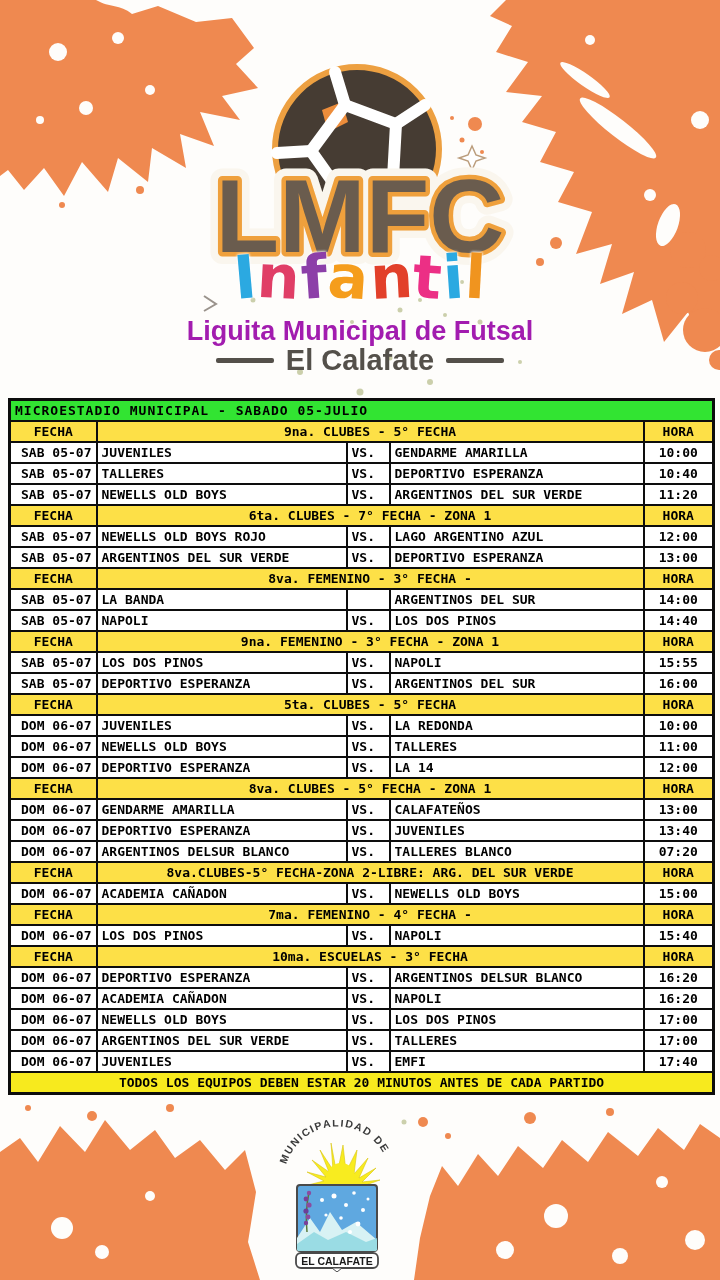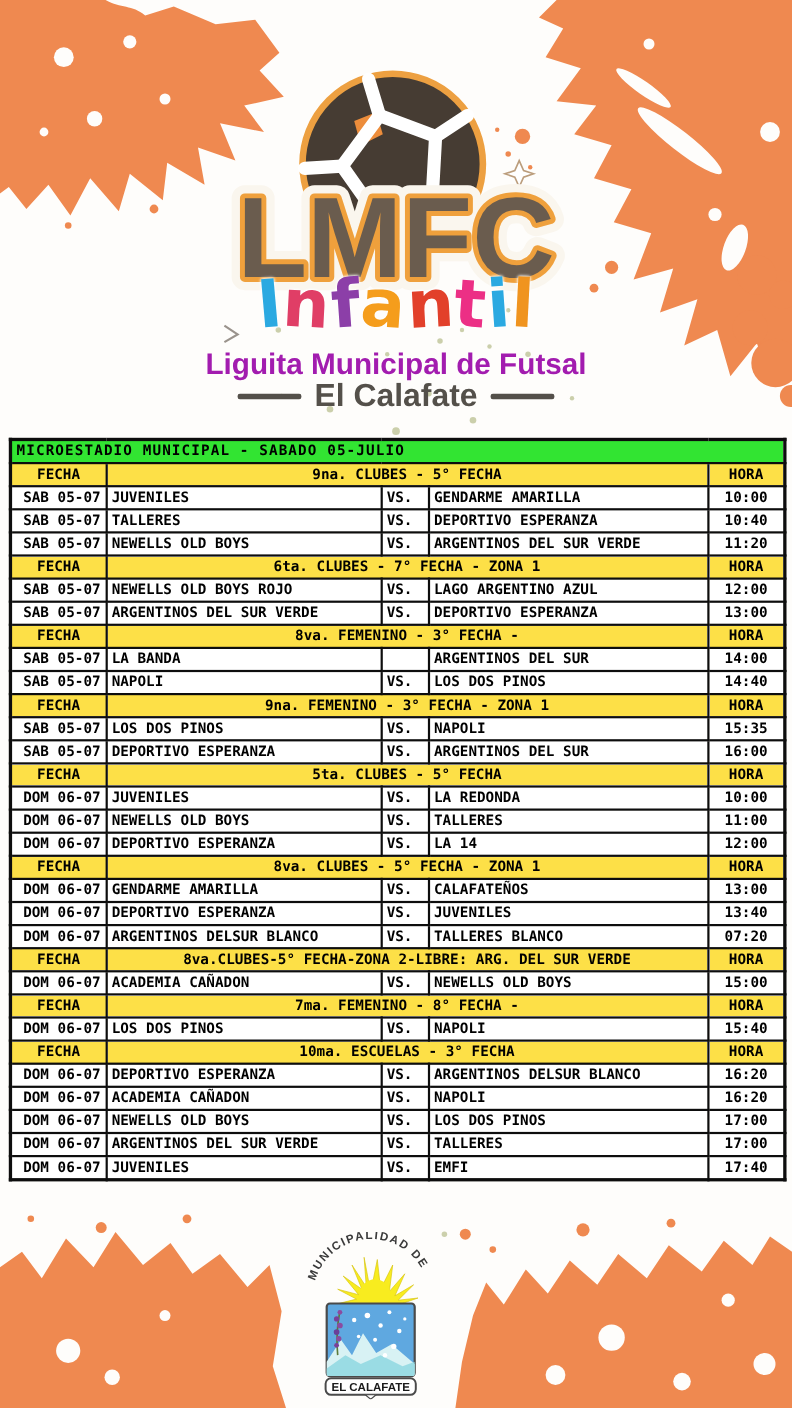--- a/index.html
+++ b/index.html
@@ -239,21 +239,21 @@
       <tr class="r-category">
         <td class="c-fecha">FECHA</td>
         <td class="c-label" colspan="3">9na. FEMENINO - 3° FECHA - ZONA 1</td>
         <td class="c-hora">HORA</td>
       </tr>
       <tr class="r-match">
         <td class="c-date">SAB 05-07</td>
         <td class="c-home">LOS DOS PINOS</td>
         <td class="c-vs">VS.</td>
         <td class="c-away">NAPOLI</td>
-        <td class="c-time">15:35</td>
+        <td class="c-time">15:55</td>
       </tr>
       <tr class="r-match">
         <td class="c-date">SAB 05-07</td>
         <td class="c-home">DEPORTIVO ESPERANZA</td>
         <td class="c-vs">VS.</td>
         <td class="c-away">ARGENTINOS DEL SUR</td>
         <td class="c-time">16:00</td>
       </tr>
       <tr class="r-category">
         <td class="c-fecha">FECHA</td>
@@ -314,21 +314,21 @@
       </tr>
       <tr class="r-match">
         <td class="c-date">DOM 06-07</td>
         <td class="c-home">ACADEMIA CAÑADON</td>
         <td class="c-vs">VS.</td>
         <td class="c-away">NEWELLS OLD BOYS</td>
         <td class="c-time">15:00</td>
       </tr>
       <tr class="r-category">
         <td class="c-fecha">FECHA</td>
-        <td class="c-label" colspan="3">7ma. FEMENINO - 8° FECHA -</td>
+        <td class="c-label" colspan="3">7ma. FEMENINO - 4° FECHA -</td>
         <td class="c-hora">HORA</td>
       </tr>
       <tr class="r-match">
         <td class="c-date">DOM 06-07</td>
         <td class="c-home">LOS DOS PINOS</td>
         <td class="c-vs">VS.</td>
         <td class="c-away">NAPOLI</td>
         <td class="c-time">15:40</td>
       </tr>
       <tr class="r-category">
@@ -363,20 +363,23 @@
         <td class="c-vs">VS.</td>
         <td class="c-away">TALLERES</td>
         <td class="c-time">17:00</td>
       </tr>
       <tr class="r-match">
         <td class="c-date">DOM 06-07</td>
         <td class="c-home">JUVENILES</td>
         <td class="c-vs">VS.</td>
         <td class="c-away">EMFI</td>
         <td class="c-time">17:40</td>
+      </tr>
+      <tr class="r-note">
+        <td class="c-note" colspan="5">TODOS LOS EQUIPOS DEBEN ESTAR 20 MINUTOS ANTES DE CADA PARTIDO</td>
       </tr>
     </tbody>
 </table>
 
 <svg id="badge-svg" width="150" height="152" viewBox="0 0 150 152">
   <g transform="rotate(-5 75 60)">
     <defs>
       <path id="arcpath" d="M 24 46 A 53 53 0 0 1 126 44" fill="none"></path>
     </defs>
     <text font-family="Liberation Sans, sans-serif" font-weight="bold" font-size="10.5" fill="#3a3a3a" letter-spacing="1.5">

